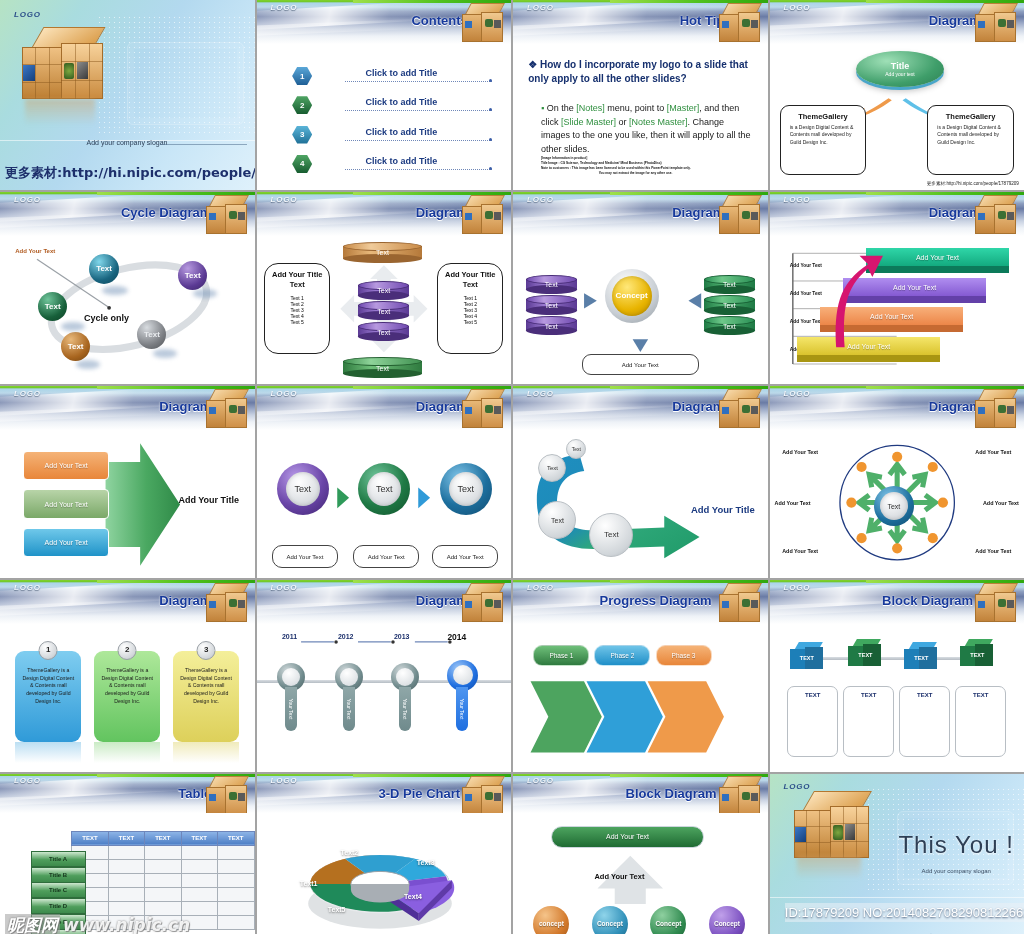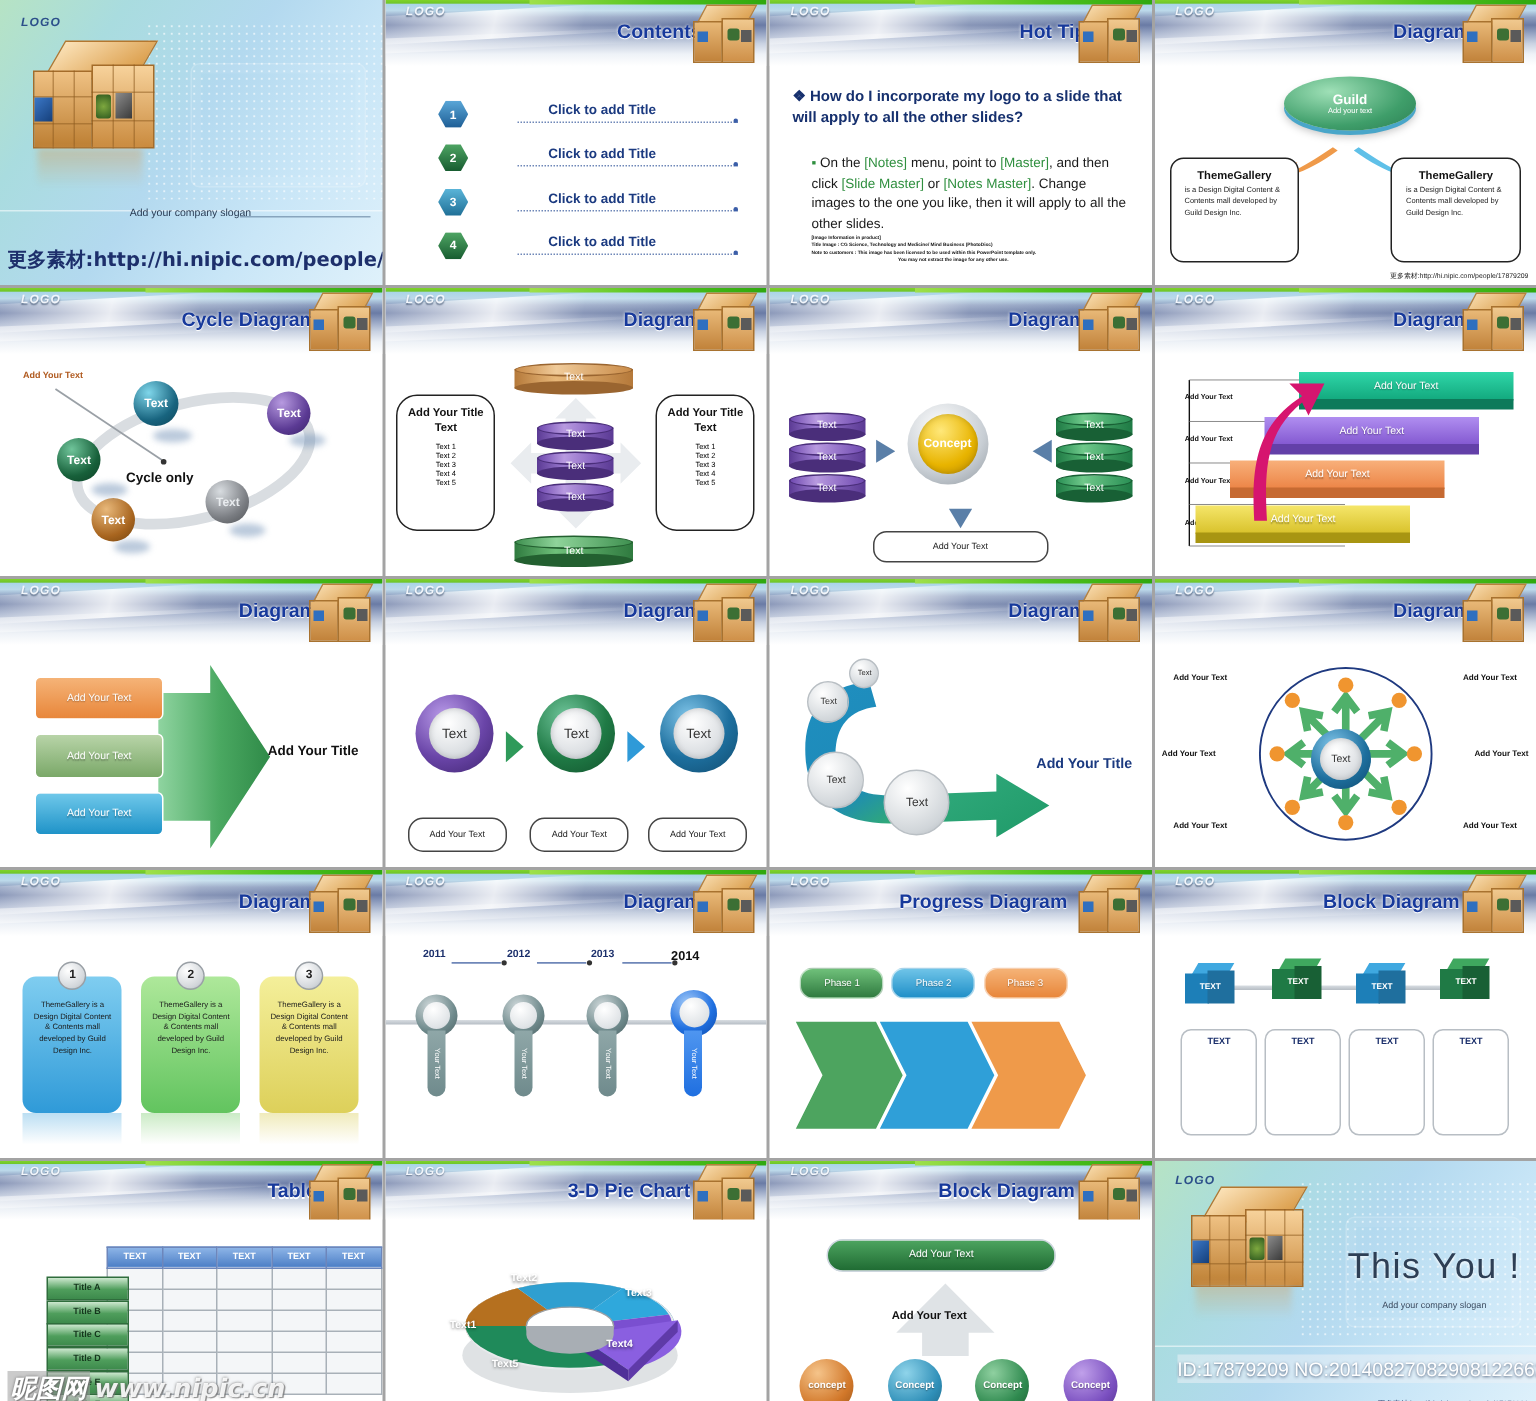--- a/index.html
+++ b/index.html
@@ -406,21 +406,21 @@
           <div class="cf rgt"></div>
         <div class="cf px1"></div>
           <div class="cf px2"></div>
           <div class="cf px3"></div>
       </div>
       <div class="cube-refl"></div>
     </div>
     <div class="body">
       <div class="ht-q">
         <span style="color:#16306e;">❖</span>
-        <span>How do I incorporate my logo to a slide that will apply to all the other slides?</span>
+        <span>How do I incorporate my logo to a slide that only apply to all the other slides?</span>
       </div>
       <div class="ht-body">
         <span style="color:#2f8f3f;">▪</span>
         <span>On the </span><span class="gkey">[Notes]</span><span> menu, point to </span><span class="gkey">[Master]</span><span>, and then click </span><span class="gkey">[Slide Master]</span><span> or </span><span class="gkey">[Notes Master]</span><span>. Change images to the one you like, then it will apply to all the other slides.</span>
       </div>
       <div class="ht-fine">
         <div>[Image Information in product]</div>
         <div>Title Image : CG Science, Technology and Medicine/ Mind Business (PhotoDisc)</div>
         <div>Note to customers : This image has been licensed to be used within this PowerPoint template only.</div>
         <div style="padding-left:28%;">You may not extract the image for any other use.</div>
@@ -438,21 +438,21 @@
           <div class="cf lft"></div>
           <div class="cf rgt"></div>
         <div class="cf px1"></div>
           <div class="cf px2"></div>
           <div class="cf px3"></div>
       </div>
       <div class="cube-refl"></div>
     </div>
     <div class="body">
       <div class="ellipse-title" style="left:34%;top:5%;width:88px;height:36px;">
-        <div style="font-size:9px;font-weight:bold;">Guild</div>
+        <div style="font-size:9px;font-weight:bold;">Title</div>
         <div style="font-size:5px;">Add your text</div>
       </div>
       <svg style="position:absolute;left:24%;top:36%;width:52%;height:22%;" viewBox="0 0 120 30">
         <path d="M52 2 C40 10 34 14 26 17 L30 11 L18 18 L30 24 L27 19 C36 16 44 12 55 4 Z" fill="#ef9a4a"></path>
         <path d="M68 2 C80 10 86 14 94 17 L90 11 L102 18 L90 24 L93 19 C84 16 76 12 65 4 Z" fill="#5fc0e8"></path>
       </svg>
       <div class="tg-box" style="left:4%;top:42%;width:34%;height:48%;">
         <div class="tg-h">ThemeGallery</div>
         <div class="tg-t">is a Design Digital Content &amp; Contents mall developed by Guild Design Inc.</div>
       </div>

